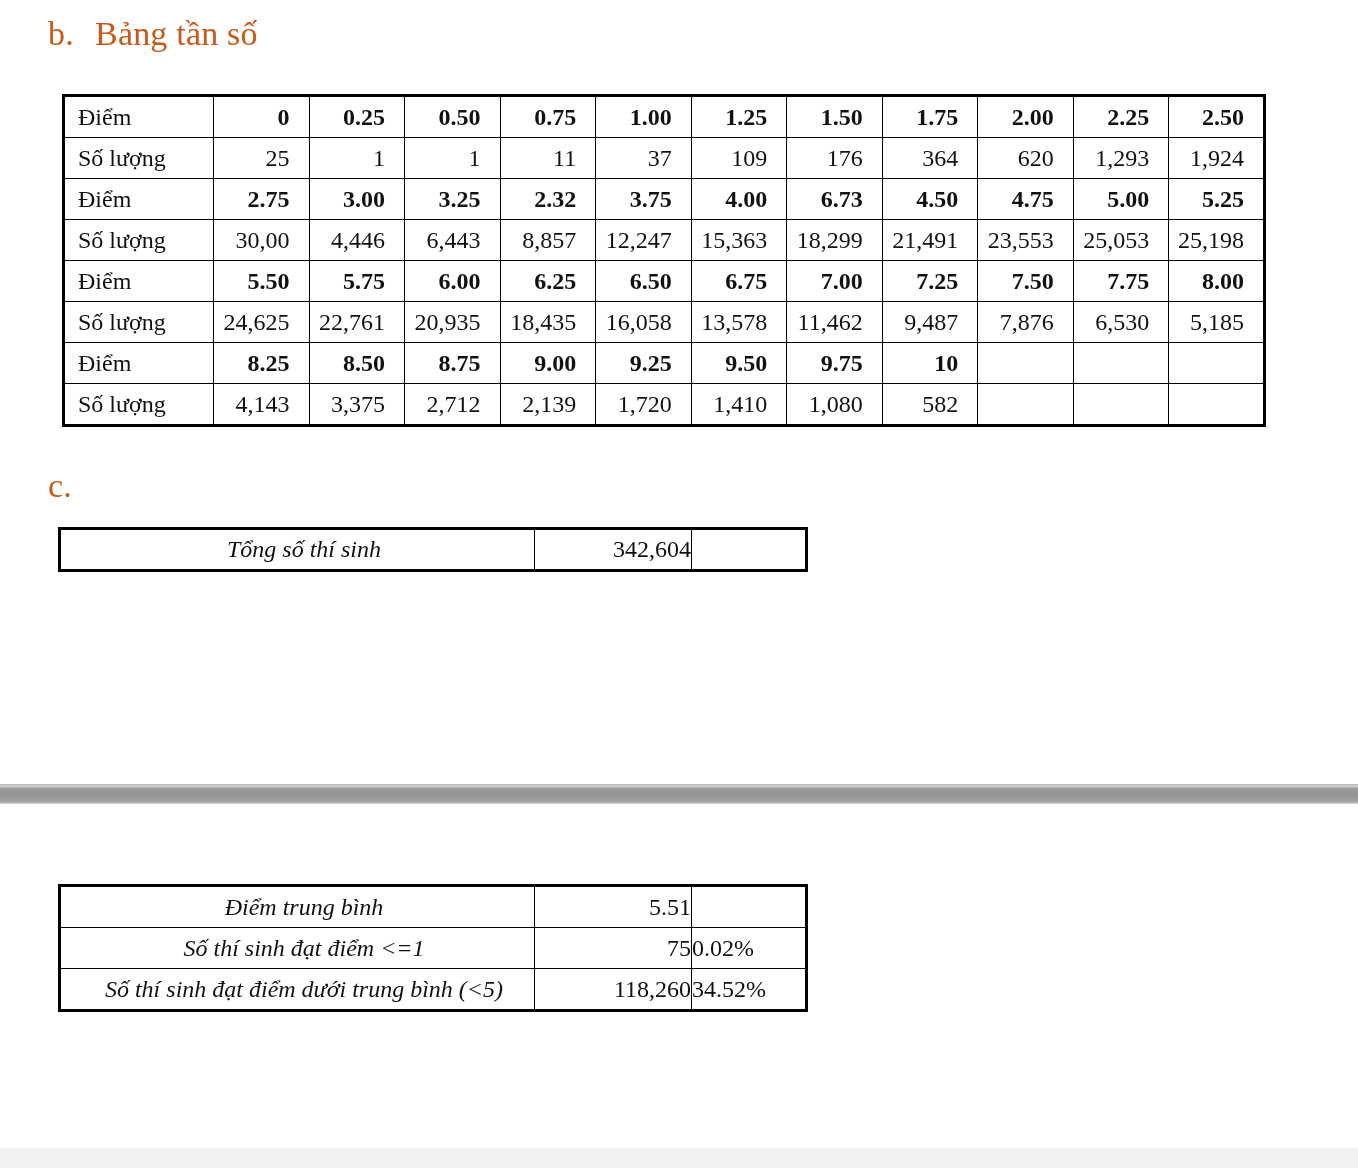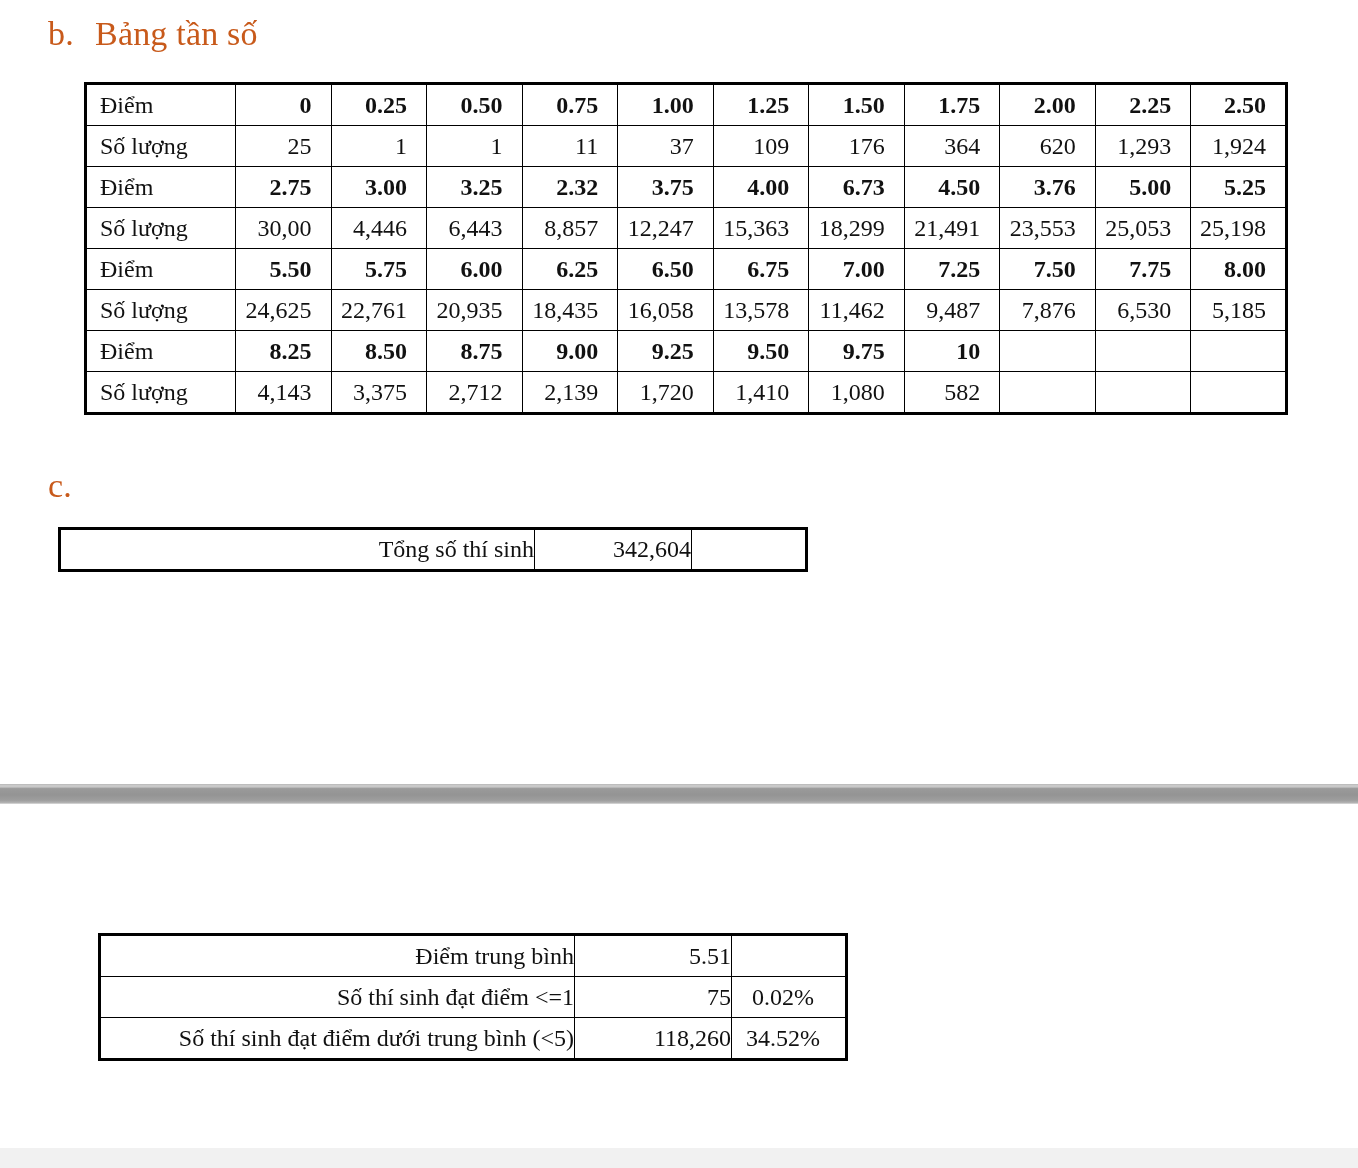--- a/index.html
+++ b/index.html
@@ -36,36 +36,36 @@
   td {
     border: 1.5px solid #000000;
     font-size: 24px;
     padding: 0;
     overflow: hidden;
     white-space: nowrap;
     vertical-align: middle;
   }
 
   
-  #freq-table-wrap { position: absolute; left: 62px; top: 82px; margin-left: 22px; }
+  #freq-table-wrap { position: absolute; left: 62px; top: 94px; }
   #freq-table { width: 1204px; border: 3px solid #000000; }
   #freq-table td { height: 40px; }
   #freq-table td.row-label { text-align: left; padding-left: 13px; }
   #freq-table td.num { text-align: right; padding-right: 19px; }
   #freq-table tr.score-row td.num { font-weight: bold; }
 
   
   .stat-table { width: 747px; border: 3px solid #000000; }
   .stat-table td { height: 40px; }
-  .stat-table td.row-label { text-align: right; padding-left: 13px; }
+  .stat-table td.row-label { text-align: center; padding-left: 13px; font-style: italic; }
   .stat-table td.value { text-align: right; }
-  .stat-table td.percent { text-align: center; padding-right: 11px; }
+  .stat-table td.percent { text-align: left; padding-right: 11px; }
   #total-table-wrap { position: absolute; left: 58px; top: 527px; }
   #total-table td { height: 39px; }
-  #stats-table-wrap { position: absolute; left: 58px; top: 933px; margin-left: 40px; }
+  #stats-table-wrap { position: absolute; left: 58px; top: 884px; }
 
   
   #page-break-bar {
     position: absolute;
     left: 0;
     top: 784px;
     width: 1358px;
     height: 18px;
     background: linear-gradient(to bottom,
       #c9c9c9 0%, #c9c9c9 10%,
@@ -131,21 +131,21 @@
         <tr class="score-row">
           <td class="row-label">Điểm</td>
           <td class="num">2.75</td>
           <td class="num">3.00</td>
           <td class="num">3.25</td>
           <td class="num">2.32</td>
           <td class="num">3.75</td>
           <td class="num">4.00</td>
           <td class="num">6.73</td>
           <td class="num">4.50</td>
-          <td class="num">3.76</td>
+          <td class="num">4.75</td>
           <td class="num">5.00</td>
           <td class="num">5.25</td>
         </tr>
         <tr class="count-row">
           <td class="row-label">Số lượng</td>
           <td class="num">30,00</td>
           <td class="num">4,446</td>
           <td class="num">6,443</td>
           <td class="num">8,857</td>
           <td class="num">12,247</td>

